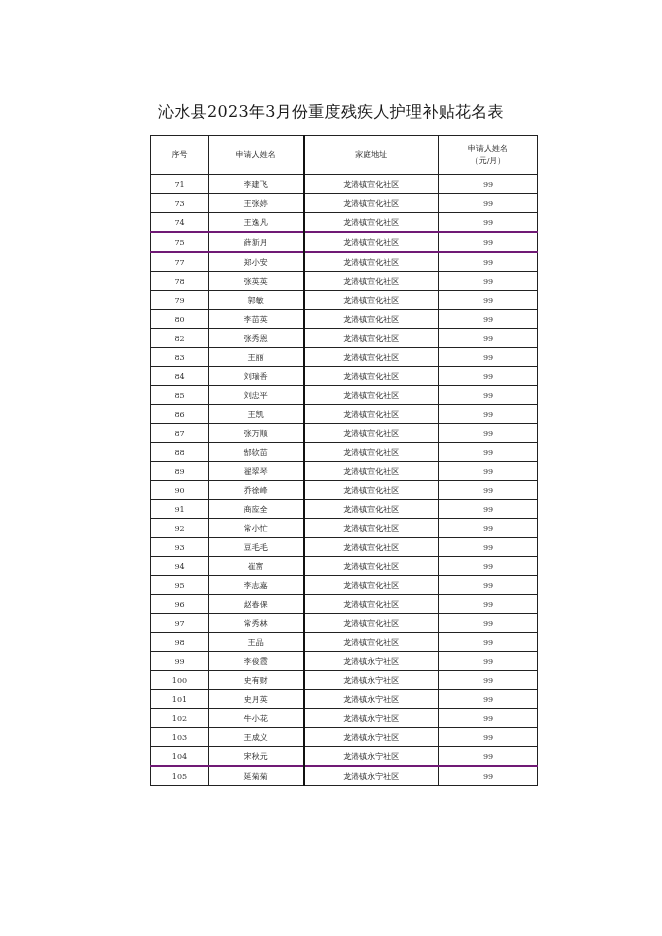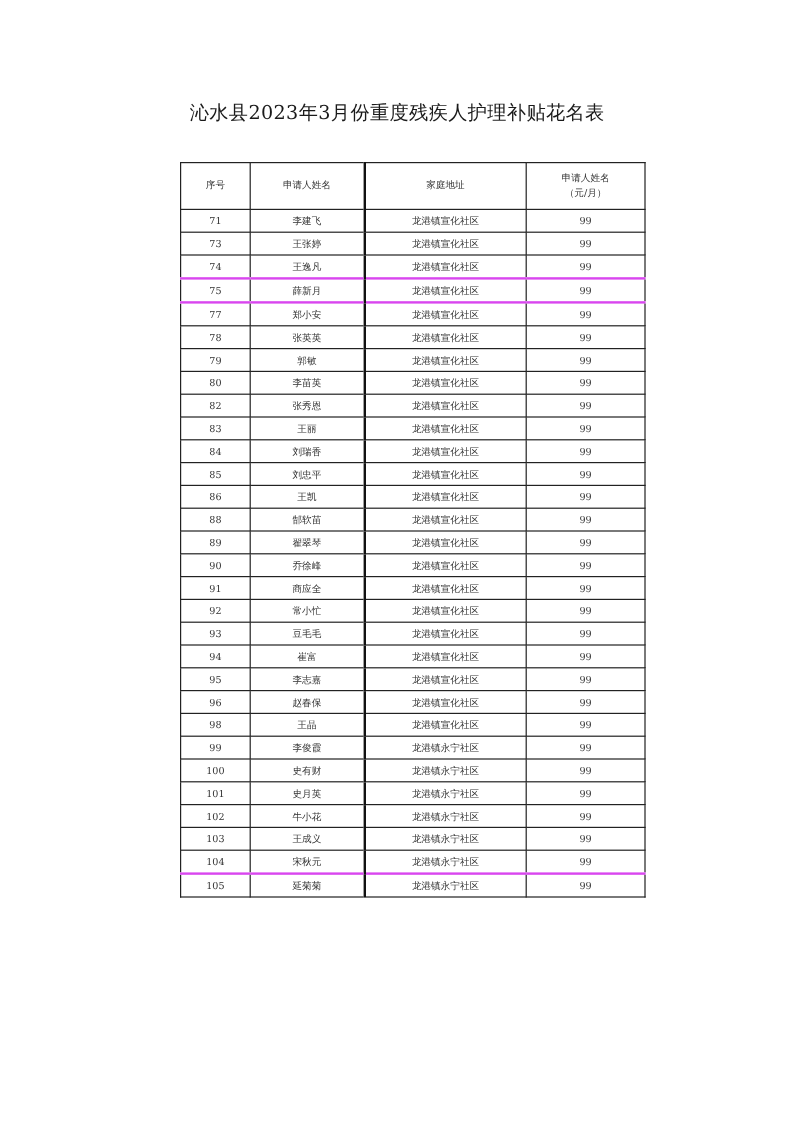--- a/index.html
+++ b/index.html
@@ -1,29 +1,29 @@
 <!DOCTYPE html>
 <html><head>
   <meta charset="utf-8">
   <style>
     html, body { margin: 0; padding: 0; background: #ffffff; }
     body { width: 662px; height: 936px; position: relative; overflow: hidden;
       font-family: "DejaVu Serif", "Liberation Serif", serif; color: #222; }
-    .title { position: absolute; left: 0; width: 662px; top: 84px; text-align: center;
+    .title { position: absolute; left: 0; width: 662px; top: 102px; text-align: center;
       font-size: 16px; letter-spacing: 0.3px; color: #1a1a1a; }
     table { position: absolute; left: 150px; top: 135px; border-collapse: collapse;
       table-layout: fixed; width: 387px; }
     td, th { border: 1px solid #222; text-align: center; vertical-align: middle;
       font-size: 8px; font-weight: normal; padding: 0; color: #333; overflow: hidden; white-space: nowrap; }
     thead th { height: 38px; line-height: 12px; }
     tbody td { height: 18px; }
     table { border: 1.5px solid #111; }
     .c1 { width: 58px; } .c2 { width: 95px; } .c3 { width: 135px; } .c4 { width: 99px; }
     .thick-left { border-left: 2px solid #111; }
-    tr.thick-top td { border-top: 2px solid #d946ef; }
+    tr.thick-top td { border-top: 2px solid #701a75; }
   </style>
 </head>
 <body>
 
 <div class="title">沁水县2023年3月份重度残疾人护理补贴花名表</div>
 
 <table>
   <colgroup>
       <col class="c1">
       <col class="c2">
@@ -114,20 +114,26 @@
         <td class="thick-left">龙港镇宣化社区</td>
         <td>99</td>
       </tr>
       <tr>
         <td>86</td>
         <td>王凯</td>
         <td class="thick-left">龙港镇宣化社区</td>
         <td>99</td>
       </tr>
       <tr>
+        <td>87</td>
+        <td>张万顺</td>
+        <td class="thick-left">龙港镇宣化社区</td>
+        <td>99</td>
+      </tr>
+      <tr>
         <td>88</td>
         <td>郜软苗</td>
         <td class="thick-left">龙港镇宣化社区</td>
         <td>99</td>
       </tr>
       <tr>
         <td>89</td>
         <td>翟翠琴</td>
         <td class="thick-left">龙港镇宣化社区</td>
         <td>99</td>
@@ -164,20 +170,26 @@
       </tr>
       <tr>
         <td>95</td>
         <td>李志嘉</td>
         <td class="thick-left">龙港镇宣化社区</td>
         <td>99</td>
       </tr>
       <tr>
         <td>96</td>
         <td>赵春保</td>
+        <td class="thick-left">龙港镇宣化社区</td>
+        <td>99</td>
+      </tr>
+      <tr>
+        <td>97</td>
+        <td>常秀林</td>
         <td class="thick-left">龙港镇宣化社区</td>
         <td>99</td>
       </tr>
       <tr>
         <td>98</td>
         <td>王晶</td>
         <td class="thick-left">龙港镇宣化社区</td>
         <td>99</td>
       </tr>
       <tr>

